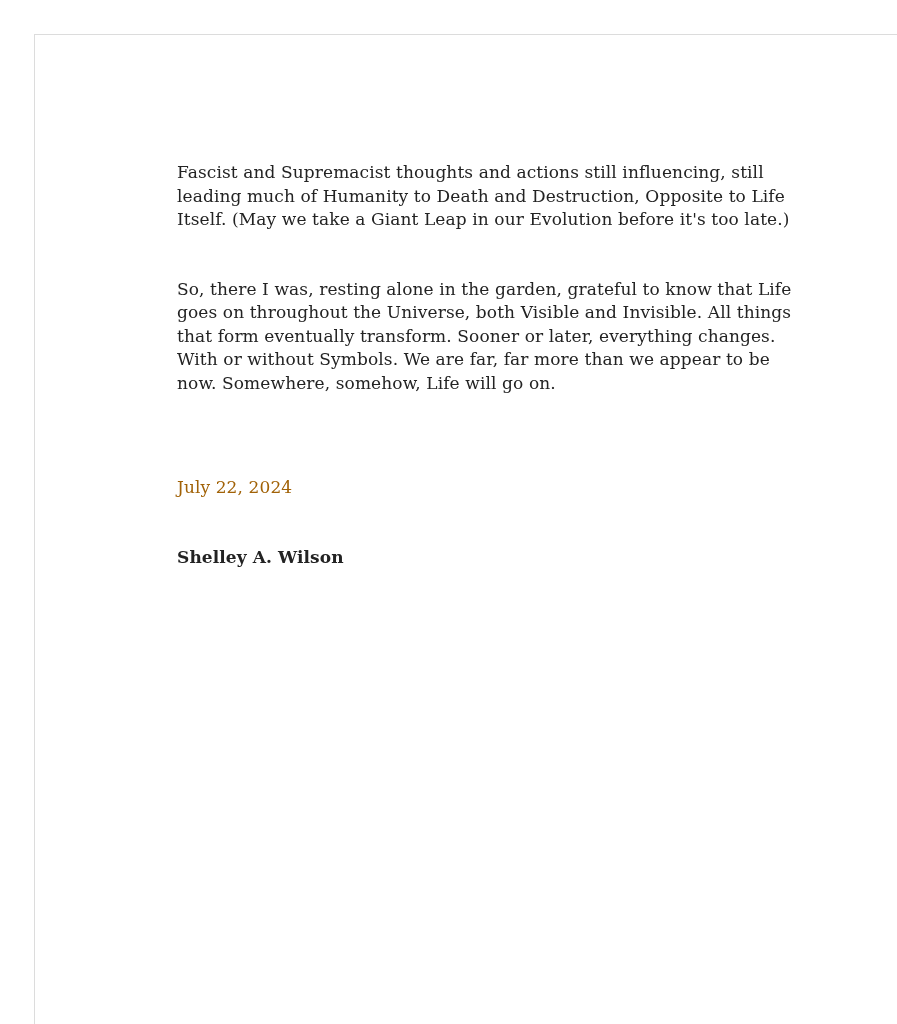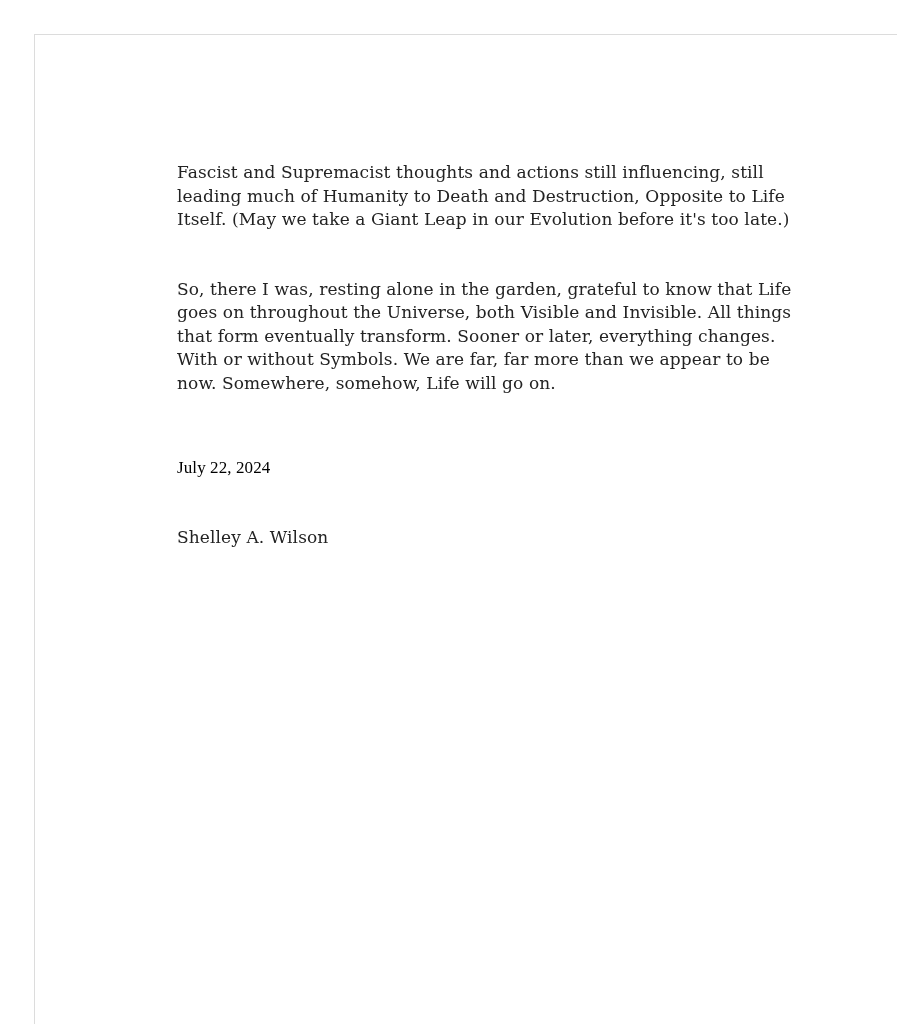--- a/index.html
+++ b/index.html
@@ -36,31 +36,31 @@
     margin-bottom: 12px;
     color: #232323;
   }
 
   .para:last-of-type { margin-bottom: 0; }
 
   .date-line {
     font-size: 17px;
     line-height: 23.5px;
     letter-spacing: 0.1px;
-    margin-top: 27px;
-    color: #000000;
-    font-family: Liberation Serif, serif;
+    margin-top: 47px;
+    color: #a16207;
   }
 
   .signature-line {
     font-size: 17px;
     line-height: 23.5px;
     letter-spacing: 0.1px;
     margin-top: 12px;
     color: #232323;
+    font-weight: bold;
   }
 </style>
 </head>
 <body>
 
 <div class="page">
   <div class="text-block">
     <p class="para">Fascist and Supremacist thoughts and actions still influencing, still leading much of Humanity to Death and Destruction, Opposite to Life Itself. (May we take a Giant Leap in our Evolution before it's too late.)</p>
     <p class="para">So, there I was, resting alone in the garden, grateful to know that Life goes on throughout the Universe, both Visible and Invisible. All things that form eventually transform. Sooner or later, everything changes. With or without Symbols. We are far, far more than we appear to be now. Somewhere, somehow, Life will go on.</p>
     <p class="date-line">July 22, 2024</p>

